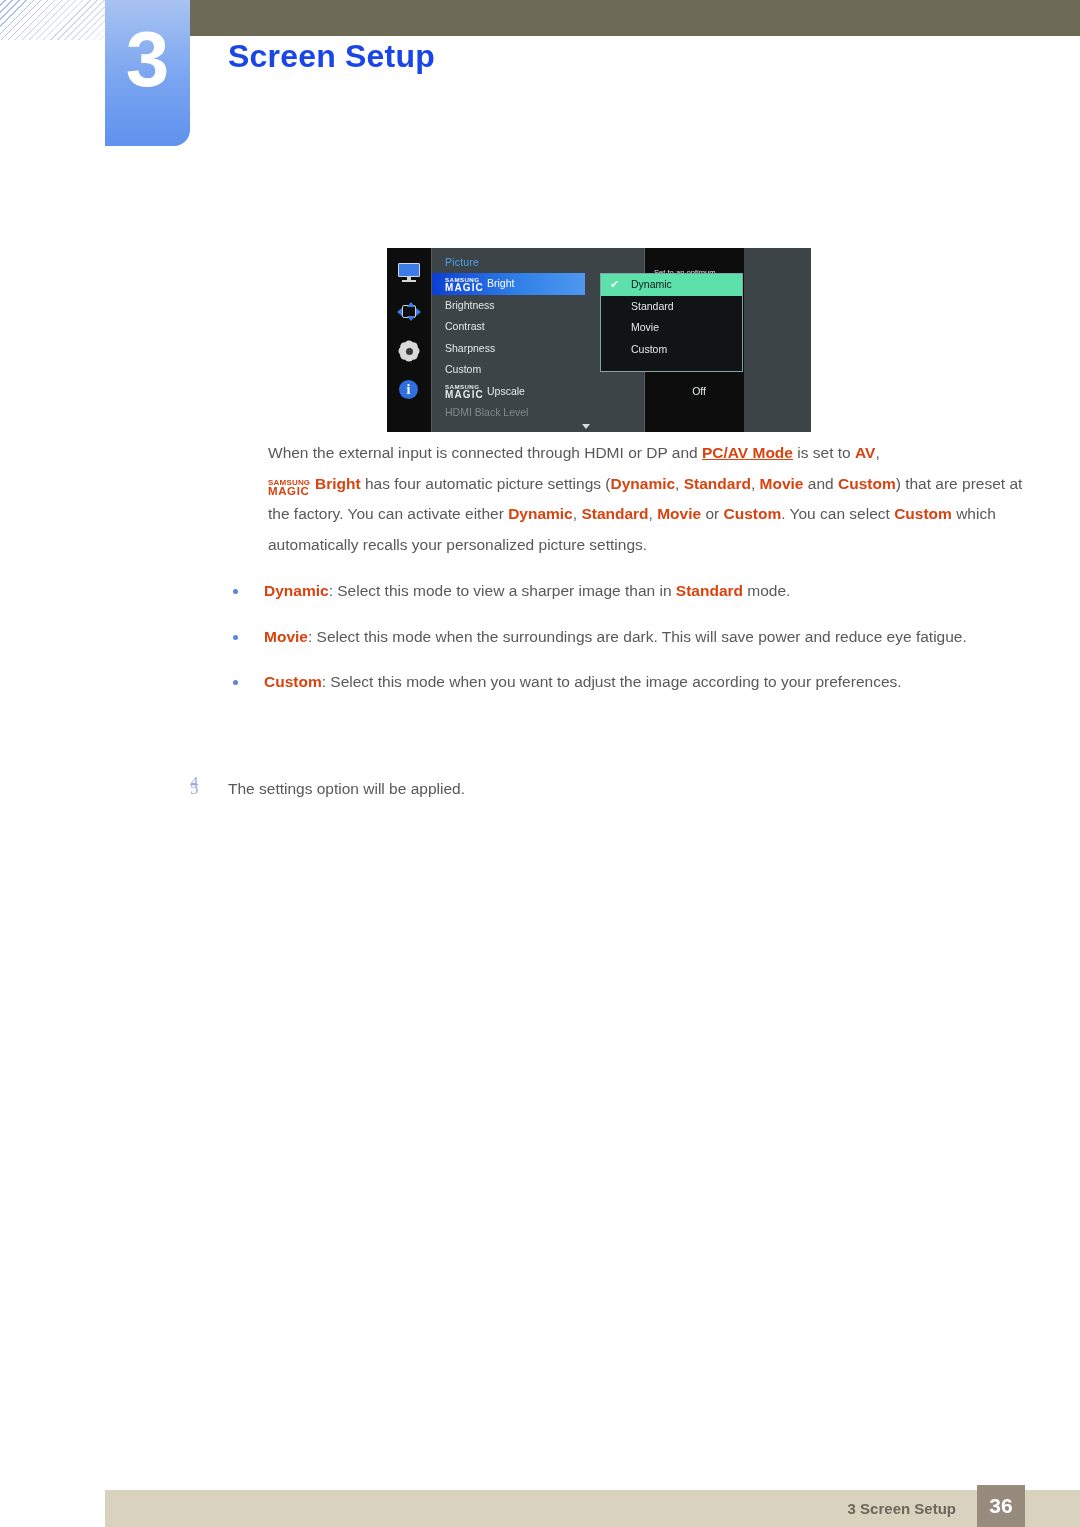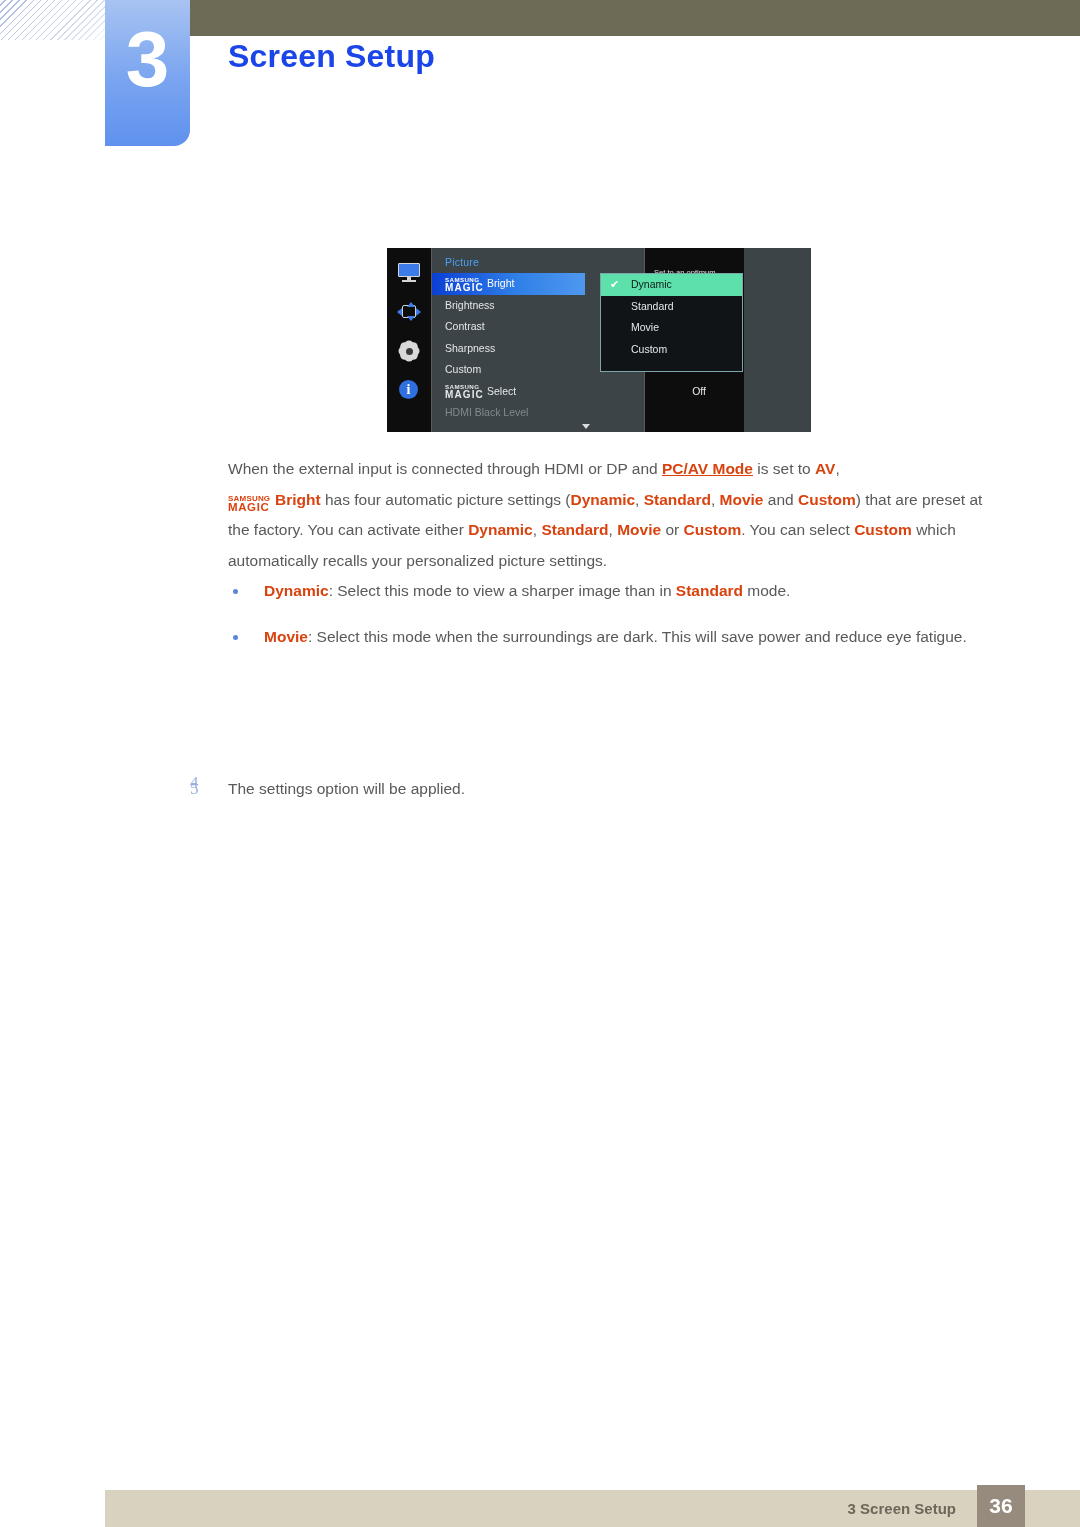--- a/index.html
+++ b/index.html
@@ -178,21 +178,21 @@
     color: #e0e0e0; font-size: 7.6px; line-height: 11px;
     padding: 19px 7px 0 9px;
   }
 
   
   .para {
     position: absolute; left: 228px; width: 778px;
     font-size: 15.5px; color: #595959; line-height: 30.5px;
     text-align: left;
   }
-  .p1 { top: 454px; }
+  .p1 { top: 438px; margin-left: 40px; }
   b.r { color: #d9430f; font-weight: bold; }
   .lnk { color:#d9430f; font-weight:bold; text-decoration: underline; }
   .magic-inline {
     display:inline-block; position:relative; width:47px; height:18px;
     vertical-align: -3px; color:#d9430f;
   }
   .magic-inline .m1 {
     position:absolute; left:0; top:-6px; font-size:8px; font-weight:bold; letter-spacing:.2px;
   }
   .magic-inline .m2 {
@@ -296,21 +296,21 @@
           <span>Sharpness</span>
         </div>
         <div class="row">
           <span>Custom</span>
         </div>
 
         <div class="row">
           <span class="magic">
             <span class="s1">SAMSUNG</span>
             <span class="s2">MAGIC</span>
-          </span><span>Select</span>
+          </span><span>Upscale</span>
           <span class="val">Off</span>
         </div>
 
         <div class="row dim">
           <span>HDMI Black Level</span>
         </div>
 
         <div class="downarrow"></div>
       </div>
 
@@ -343,20 +343,23 @@
     </span><b class="r">Bright</b><span> has four automatic picture settings (</span><b class="r">Dynamic</b><span>, </span><b class="r">Standard</b><span>, </span><b class="r">Movie</b><span> and </span><b class="r">Custom</b><span>) that are preset at the factory. You can activate either </span><b class="r">Dynamic</b><span>, </span><b class="r">Standard</b><span>, </span><b class="r">Movie</b><span> or </span><b class="r">Custom</b><span>. You can select </span><b class="r">Custom</b><span> which automatically recalls your personalized picture settings.</span>
   </div>
 
   <div class="bullets">
     <div class="bullet">
       <b class="r">Dynamic</b><span>: Select this mode to view a sharper image than in </span><b class="r">Standard</b><span> mode.</span>
     </div>
     <div class="bullet">
       <b class="r">Movie</b><span>: Select this mode when the surroundings are dark. This will save power and reduce eye fatigue.</span>
     </div>
+    <div class="bullet">
+      <b class="r">Custom</b><span>: Select this mode when you want to adjust the image according to your preferences.</span>
+    </div>
   </div>
 
   <div class="steps">
     <div class="step">
       <span class="num">4</span>
     </div>
     <div class="step">
       <span class="num">5</span>
       <span class="txt">The settings option will be applied.</span>
     </div>

